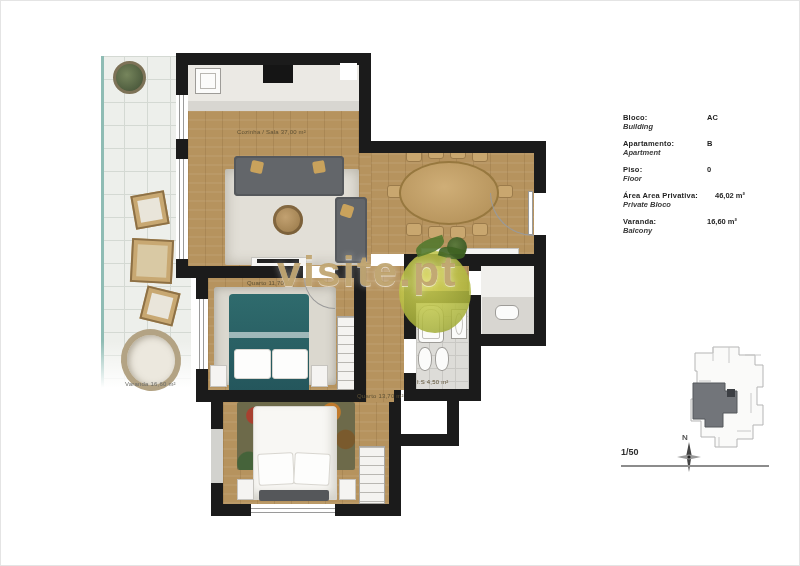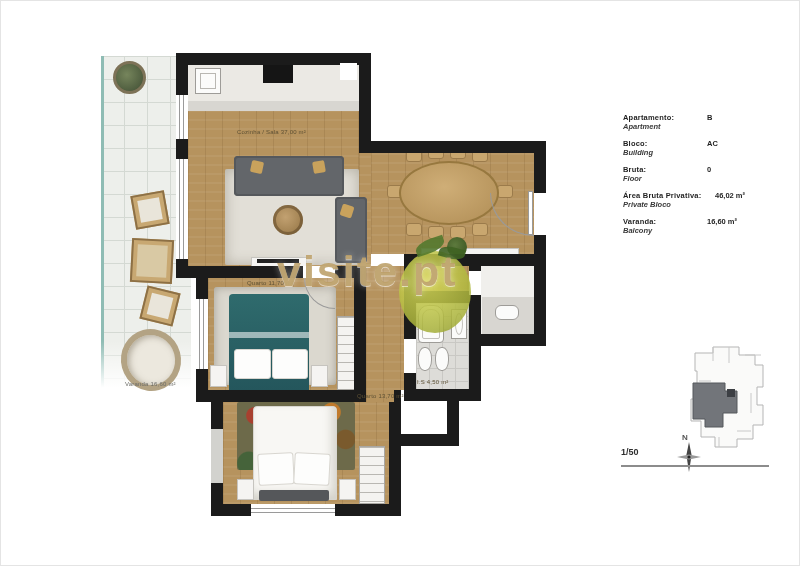--- a/index.html
+++ b/index.html
@@ -208,36 +208,36 @@
   <div class="gap" style="left:468px;top:270px;width:12px;height:24px;"></div>
   <div class="gap-wood" style="left:365px;top:389px;width:28px;height:12px;"></div>
 
   <div class="wm-lemon"></div>
   <div class="wm-leaf" style="left:414px;top:238px;width:30px;height:14px;transform:rotate(-18deg);"></div>
   <div class="wm-leaf" style="left:438px;top:246px;width:26px;height:12px;transform:rotate(16deg);background:#3f6322;"></div>
   <div class="wm-text">visite.pt</div>
 
   <div class="panel">
     <div class="prow">
+      <div class="plbl">Bloco:</div>
+      <div class="psub">Building</div>
+      <div class="pval">AC</div>
+    </div>
+    <div class="prow">
       <div class="plbl">Apartamento:</div>
       <div class="psub">Apartment</div>
       <div class="pval">B</div>
     </div>
     <div class="prow">
-      <div class="plbl">Bloco:</div>
-      <div class="psub">Building</div>
-      <div class="pval">AC</div>
-    </div>
-    <div class="prow">
-      <div class="plbl">Bruta:</div>
+      <div class="plbl">Piso:</div>
       <div class="psub">Floor</div>
       <div class="pval">0</div>
     </div>
     <div class="prow">
-      <div class="plbl">Área Bruta Privativa:</div>
+      <div class="plbl">Área Area Privativa:</div>
       <div class="psub">Private Bloco</div>
       <div class="pval" style="left:92px;">46,02 m²</div>
     </div>
     <div class="prow">
       <div class="plbl">Varanda:</div>
       <div class="psub">Balcony</div>
       <div class="pval">16,60 m²</div>
     </div>
   </div>
 

